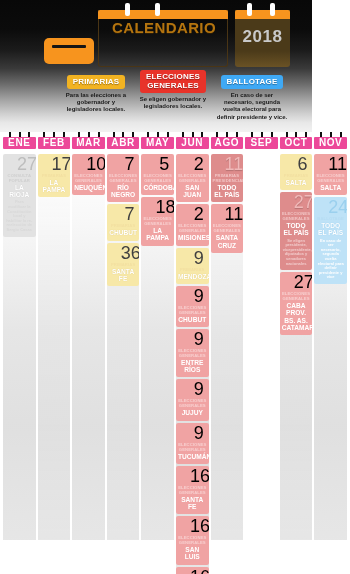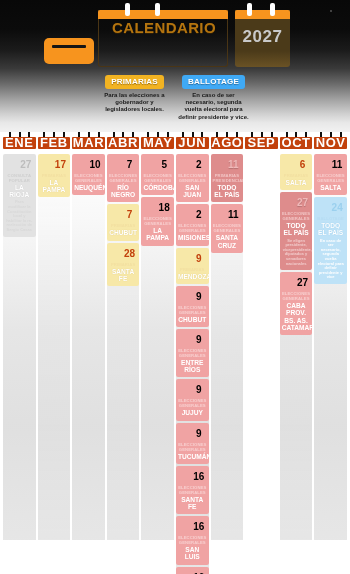--- a/index.html
+++ b/index.html
@@ -6,21 +6,21 @@
   html, body {
     width: 350px; height: 574px;
     background: #fff;
     font-family: "Liberation Sans", sans-serif;
     overflow: hidden;
   }
   #page { position: relative; width: 350px; height: 574px; background: #fff; }
 
   
   .hero {
-    position: relative; width: 350px; height: 132px;
+    position: relative; width: 312px; height: 132px;
     background: linear-gradient(to bottom,
        #080808 0%, #0b0b0b 22%, #1b1b1b 38%, #3a3a3a 52%,
        #6d6d6d 64%, #a5a5a5 76%, #cfcfcf 86%, #e8e8e8 93%, #f2f2f2 100%);
     overflow: hidden;
   }
   .speck { position:absolute; width:2px; height:2px; background:#555; border-radius:50%; top:10px; left:330px; }
 
   .cal-ticket {
     position: absolute; left: 44px; top: 38px; width: 50px; height: 26px;
     background: #F7941E; border-radius: 5px;
@@ -75,49 +75,49 @@
   
   .cal-area { position:absolute; left:0; top:132px; width:350px; height:442px; background:#fff; }
   .months { display:flex; padding:0 3px; gap:2px; }
   .mcol { flex:1 1 0; min-width:0; position:relative; }
 
   .mhead { position:relative; height:20px; }
   .mhead .tabs { position:absolute; top:0; left:0; right:0; height:6px; }
   .mhead .tab { position:absolute; top:0; width:2px; height:6px; background:#111; }
   .mhead .tab.t1 { left:18%; } .mhead .tab.t2 { left:48%; } .mhead .tab.t3 { left:78%; }
   .mhead .plate {
-    position:absolute; top:5px; left:0; right:0; height:12px; background:#c2410c;
-    color:#fff; font-size:13px; font-weight:bold; letter-spacing:0.6px;
+    position:absolute; top:5px; left:0; right:0; height:12px; background:#ec4899;
+    color:#fff; font-size:10px; font-weight:bold; letter-spacing:0.6px;
     text-align:center; line-height:12px; border-radius:1px;
   }
 
   .mtrack {
     position:relative; min-height:392px; padding-top:2px;
     background: linear-gradient(to bottom,
       rgba(226,226,226,0) 0%, rgba(226,226,226,0.25) 18%,
       rgba(222,222,222,0.75) 45%, rgba(222,222,222,0.95) 70%,
       rgba(228,228,228,0.9) 100%);
     background-clip: padding-box;
   }
   .mtrack:after{
     content:""; position:absolute; left:0; right:0; bottom:0; height:4px; background:#fff;
   }
 
   .card {
     position:relative; margin:0 0 2px 0; padding:3px 1px 4px; text-align:center;
     border-radius:2px; overflow:hidden;
   }
-  .card .num { font-size:10px; font-weight:bold; line-height:15px; color:#fff; text-shadow:0 1px 1px rgba(0,0,0,.18);margin-left:13px; }
+  .card .num { font-size:18px; font-weight:normal; line-height:15px; color:#fff; text-shadow:0 1px 1px rgba(0,0,0,.18);margin-left:13px; }
   .card .kind { font-size:4.2px; font-weight:bold; line-height:5px; color:#fff; letter-spacing:0.1px; padding:1px 1px 0; text-transform:uppercase; }
   .card .place { font-size:6.6px; font-weight:bold; line-height:7.2px; color:#fff; padding:1px 1px 0; text-transform:uppercase; }
   .card .note { font-size:4px; line-height:4.6px; color:#fff; padding:2px 2px 0; font-weight:bold; }
 
   .card.pink   { background:#F0A3A3; }
   .card.yellow { background:#F7E8A8; }
-  .card.yellow .num   { color:#c2410c; text-shadow:none; }
+  .card.yellow .num   { color:#404040; text-shadow:none; }
   .card.yellow .kind  { color:#F2DFA0; }
   .card.yellow .place { color:#ffffff; text-shadow:0 0 1px #d9c47e; }
   .card.blue   { background:#BEE2F7; }
   .card.blue .num   { color:#9BD0EE; text-shadow:none; }
   .card.blue .kind  { color:#B6DCF3; }
   .card.blue .place { color:#ffffff; text-shadow:0 0 1px #8ec6e8; }
   .card.blue .note  { color:#ffffff; }
   .card.gray   { background:#E2E2E2; }
   .card.gray .num   { color:#BDBDBD; text-shadow:none; }
   .card.gray .kind  { color:#CFCFCF; }
@@ -149,25 +149,27 @@
       <div class="ring r2"></div>
       <div class="cal-title">
         <span>CALENDARIO</span><br>
       </div>
     </div>
 
     <div class="cal-year-box">
       <div class="bar"></div>
       <div class="ring r1"></div>
       <div class="ring r2"></div>
-      <div class="cal-year">2027</div>
+      <div class="cal-year">2018</div>
     </div>
 
     <div class="legend" id="legend">
         <div class="lg"><span class="lg-chip prim">PRIMARIAS</span><div class="lg-desc">Para las elecciones a gobernador y legisladores locales.</div></div>
+        <div class="lg"><span class="lg-chip gen">ELECCIONES
+GENERALES</span><div class="lg-desc">Se eligen gobernador y legisladores locales.</div></div>
         <div class="lg wide"><span class="lg-chip ball">BALLOTAGE</span><div class="lg-desc">En caso de ser necesario, segunda vuelta electoral para definir presidente y vice.</div></div>
       </div>
   </div>
 
   <div class="cal-area">
     <div class="months" id="months">
         <div class="mcol">
           <div class="mhead">
             <div class="tabs">
               <span class="tab t1"></span>
@@ -233,21 +235,21 @@
               <div class="num">7</div>
               <div class="kind">ELECCIONES GENERALES</div>
               <div class="place">RÍO NEGRO</div>
             </div>
             <div class="card yellow">
               <div class="num">7</div>
               <div class="kind">PRIMARIAS</div>
               <div class="place">CHUBUT</div>
             </div>
             <div class="card yellow">
-              <div class="num">28</div>
+              <div class="num">36</div>
               <div class="kind">PRIMARIAS</div>
               <div class="place">SANTA FE</div>
             </div>
           </div>
         </div>
         <div class="mcol">
           <div class="mhead">
             <div class="tabs">
               <span class="tab t1"></span>
               <span class="tab t2"></span>

